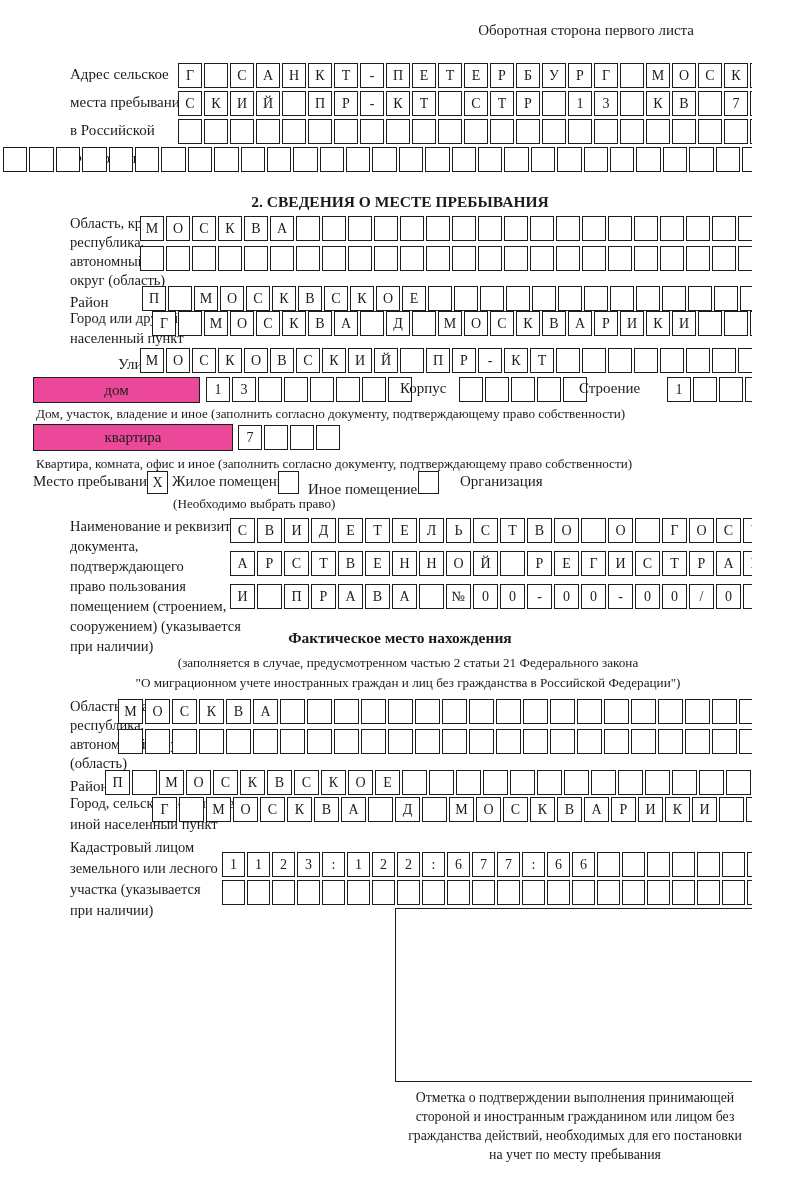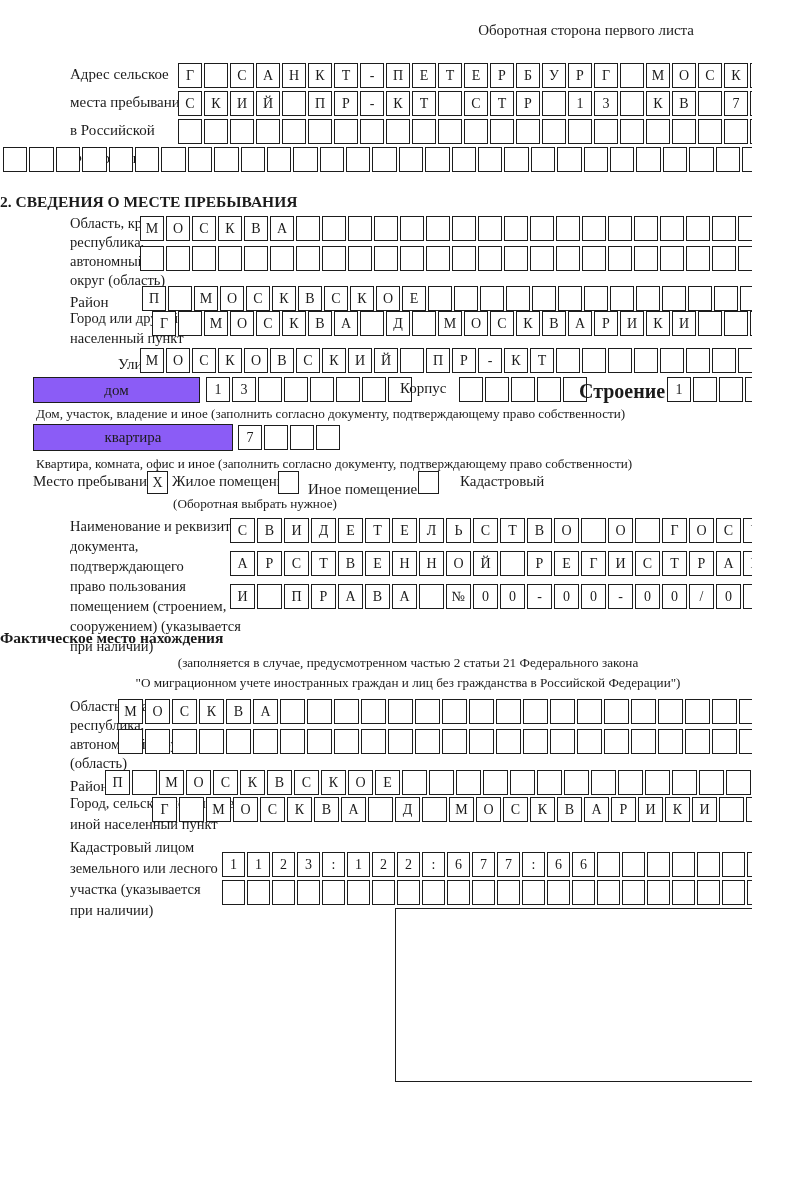--- a/index.html
+++ b/index.html
@@ -11,24 +11,24 @@
   .pre{white-space:pre-line;}
   .cells{position:absolute;display:flex;gap:2px;--cw:24px;}
   .cell{
     width:var(--cw);height:25px;box-sizing:border-box;border:1.6px solid #1d1d1d;
     display:flex;align-items:center;justify-content:center;
     font-size:14px;line-height:1;background:#fff;
   }
   .label{font-size:15px;line-height:26px;}
   .smlabel{font-size:14.5px;line-height:19px;}
   .note{font-size:13.2px;}
-  .title{font-weight:bold;font-size:15.5px;width:800px;left:0;}
+  .title{font-weight:bold;font-size:15.5px;text-align:center;width:800px;left:0;}
   .widebox{
     box-sizing:border-box;border:1.6px solid #1d1d1d;display:flex;
-    align-items:center;justify-content:center;font-size:15px;background:#8b5cf6;
+    align-items:center;justify-content:center;font-size:15px;background:#ec4899;
   }
   .chk{
     width:21px;height:23px;box-sizing:border-box;border:1.6px solid #1d1d1d;
     display:flex;align-items:center;justify-content:center;font-size:14px;background:#fff;
   }
   
   #header-note{top:22px;right:58px;font-size:15px;}
   #prev-label{left:70px;top:60px;width:125px;line-height:28px;}
   #prev-r1{left:178px;top:63px;}
   #prev-r2{left:178px;top:91px;}
@@ -43,21 +43,21 @@
   #rayon1-label{left:70px;top:289px;}
   #rayon1-r{left:142px;top:286px;}
   #gorod1-label{left:70px;top:308px;width:140px;line-height:20px;}
   #gorod1-r{left:152px;top:311px;}
   #ulica-label{left:70px;top:351px;margin-left:48px;}
   #ulica-r{left:140px;top:348px;}
   #dom-box{left:33px;top:377px;width:167px;height:26px;}
   #dom-cells{left:206px;top:377px;}
   #korpus-label{left:400px;top:380px;font-size:15px;}
   #korpus-cells{left:459px;top:377px;}
-  #stroenie-label{left:579px;top:380px;font-size:20px;font-weight:bold;}
+  #stroenie-label{left:579px;top:380px;font-size:15px;}
   #stroenie-cells{left:667px;top:377px;}
   #dom-note{left:36px;top:406px;}
   #apt-box{left:33px;top:424px;width:200px;height:27px;}
   #apt-cells{left:238px;top:425px;}
   #apt-note{left:36px;top:456px;}
   #stay-label{left:33px;top:473px;font-size:15px;}
   #stay-x{left:147px;top:471px;}
   #stay-opt1{left:172px;top:473px;font-size:15px;}
   #stay-box1{left:278px;top:471px;}
   #stay-opt2{left:308px;top:473px;font-size:15px;margin-top:8px;}
@@ -386,22 +386,22 @@
       <div class="cell"></div>
     </div>
   <div id="apt-note" class="abs note">Квартира, комната, офис и иное (заполнить согласно документу, подтверждающему право собственности)</div>
 
   <div id="stay-label" class="abs">Место пребывания:</div>
   <div id="stay-x" class="abs chk">X</div>
   <div id="stay-opt1" class="abs">Жилое помещение</div>
   <div id="stay-box1" class="abs chk"></div>
   <div id="stay-opt2" class="abs">Иное помещение</div>
   <div id="stay-box2" class="abs chk"></div>
-  <div id="stay-opt3" class="abs">Кадастровый</div>
-  <div id="stay-note" class="abs note">(Оборотная выбрать нужное)</div>
+  <div id="stay-opt3" class="abs">Организация</div>
+  <div id="stay-note" class="abs note">(Необходимо выбрать право)</div>
 
   <div id="doc-label" class="abs smlabel pre">Наименование и реквизиты
 документа, подтверждающего
 право пользования
 помещением (строением,
 сооружением) (указывается
 при наличии)</div>
   <div id="doc-r1" class="cells">
       <div class="cell">С</div>
       <div class="cell">В</div>
@@ -639,14 +639,18 @@
       <div class="cell"></div>
       <div class="cell"></div>
       <div class="cell"></div>
       <div class="cell"></div>
       <div class="cell"></div>
       <div class="cell"></div>
       <div class="cell"></div>
     </div>
 
   <div id="stamp-box" class="abs"></div>
+  <div id="stamp-note" class="abs pre">Отметка о подтверждении выполнения принимающей
+стороной и иностранным гражданином или лицом без
+гражданства действий, необходимых для его постановки
+на учет по месту пребывания</div>
 
 </div>
 
 </body></html>

